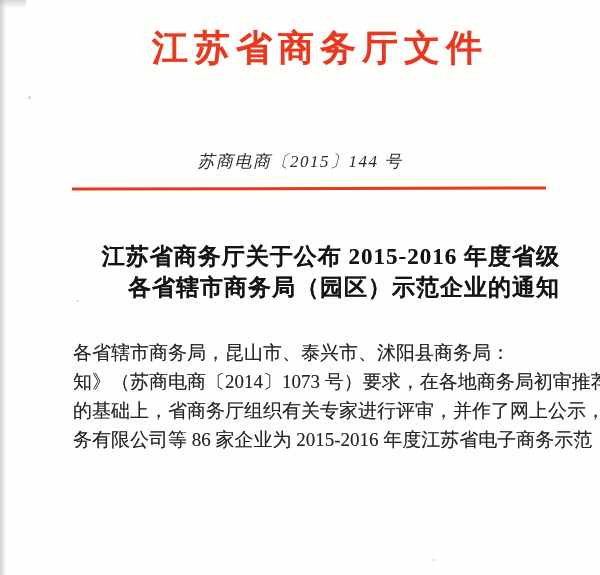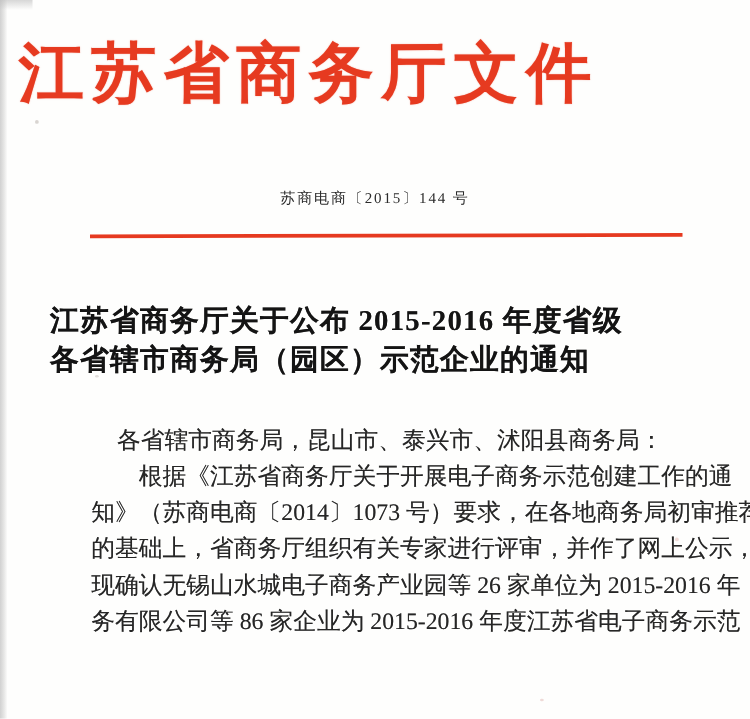--- a/index.html
+++ b/index.html
@@ -30,68 +30,69 @@
   .speck { position: absolute; border-radius: 50%; }
   .speck1 { left: 28px; top: 96px;  width: 3px; height: 3px; background: #b9b2ad; opacity: .55; }
   .speck2 { left: 76px; top: 300px; width: 3px; height: 2px; background: #c4beba; opacity: .5; }
   .speck3 { left: 540px; top: 430px; width: 3px; height: 3px; background: #e3b9b4; opacity: .5; }
   .speck4 { left: 432px; top: 559px; width: 3px; height: 2px; background: #e0b6b2; opacity: .5; }
 
   .red-header {
     position: absolute;
     left: 0; top: 24px;
     width: 488px;
-    text-align: center;
-    font-size: 52px;
+    text-align: right;
+    font-size: 36px;
     font-weight: bold;
     letter-spacing: 6px;
     text-indent: 6px;
     color: #e63a20;
     text-shadow: 0 0 1px rgba(230,58,32,0.55);
     white-space: nowrap;
   }
   .doc-number {
     position: absolute;
     left: 0; top: 150px;
     width: 600px;
     text-align: center;
-    font-size: 12px;
+    font-size: 17px;
     letter-spacing: 1.5px;
     color: #2b2b2b;
+    font-style: italic;
   }
   .red-line {
     position: absolute;
     left: 72px; top: 187px;
     width: 474px; height: 3px;
     background: #e63a20;
     transform: rotate(-0.15deg);
   }
   .doc-title {
     position: absolute;
     left: 40px; top: 241px;
     width: 520px;
-    text-align: left;
+    text-align: right;
     font-size: 23px;
     font-weight: bold;
     line-height: 31px;
     color: #141414;
     letter-spacing: 1px;
     text-shadow: 0 0 0.5px rgba(0,0,0,0.6);
     white-space: nowrap;
   }
   .body-text {
     position: absolute;
     left: 73px; top: 338px;
     width: 478px;
     font-size: 19px;
     line-height: 29px;
     color: #262626;
     text-shadow: 0 0 0.4px rgba(30,30,30,0.45);
   }
-  .body-line { white-space: nowrap; text-align: center; }
+  .body-line { white-space: nowrap; }
   .indent { text-indent: 38px; }
 </style>
 </head>
 <body>
 
 <div class="page">
 
   <div class="scan-edge"></div>
   <div class="scan-corner"></div>
   <div class="speck speck1"></div>
@@ -105,20 +106,18 @@
 
   <div class="red-line"></div>
 
   <div class="doc-title">
     <div class="title-line">江苏省商务厅关于公布 2015-2016 年度省级</div>
     <div class="title-line">各省辖市商务局（园区）示范企业的通知</div>
   </div>
 
   <div class="body-text">
     <div class="body-line">各省辖市商务局，昆山市、泰兴市、沭阳县商务局：</div>
-    <div class="body-line indent">根据《江苏省商务厅关于开展电子商务示范创建工作的通</div>
     <div class="body-line">知》（苏商电商〔2014〕1073 号）要求，在各地商务局初审推荐</div>
     <div class="body-line">的基础上，省商务厅组织有关专家进行评审，并作了网上公示，</div>
-    <div class="body-line">现确认无锡山水城电子商务产业园等 26 家单位为 2015-2016 年</div>
     <div class="body-line">务有限公司等 86 家企业为 2015-2016 年度江苏省电子商务示范</div>
   </div>
 
 </div>
 
 </body></html>

